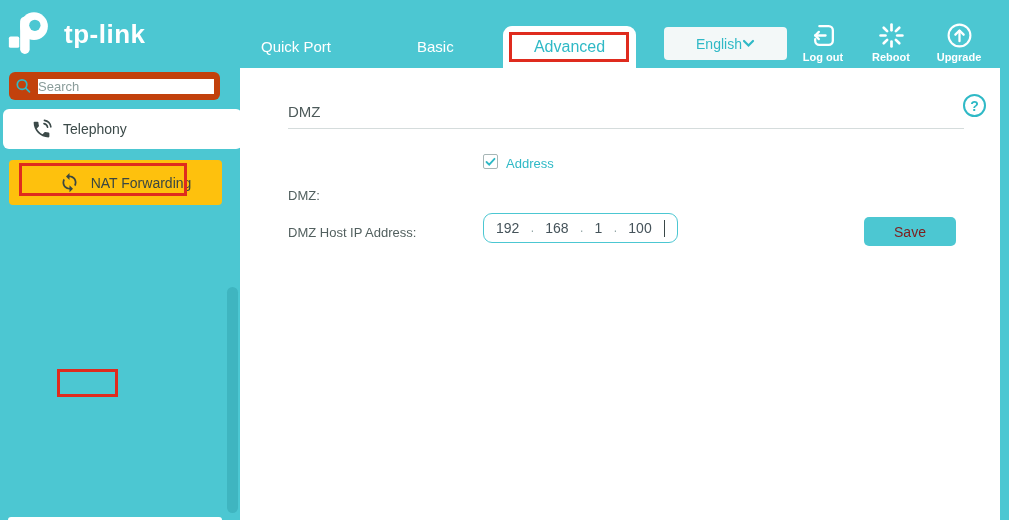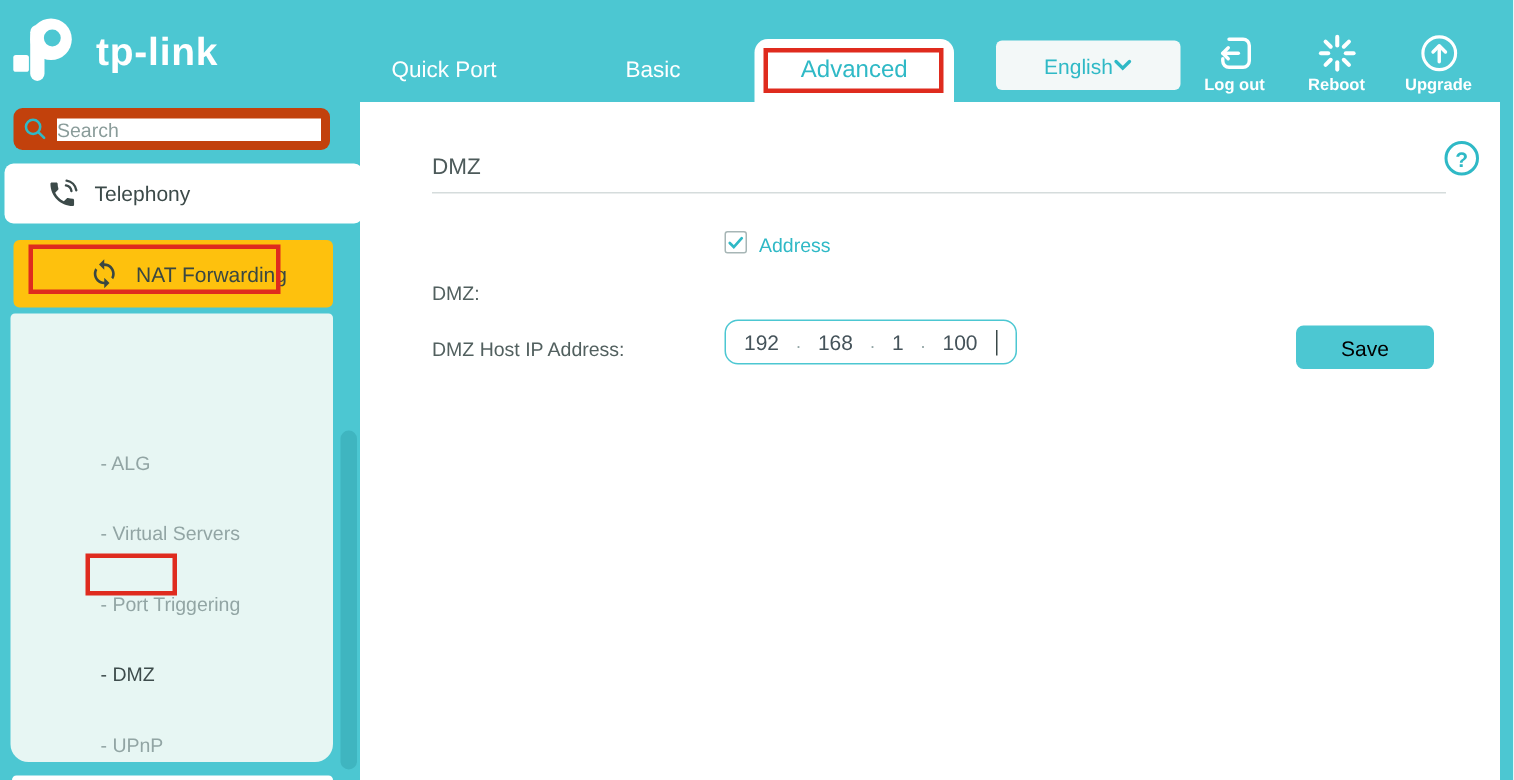--- a/index.html
+++ b/index.html
@@ -57,21 +57,21 @@
   .checkbox { position:absolute; left:243px; top:86px; width:15px; height:15px; background:#fff;
               border:1px solid #A7B6B6; border-radius:2px; display:flex; align-items:center;
               justify-content:center; cursor:pointer; }
   .enable-text { position:absolute; left:266px; top:88px; font-size:13px; color:#2FB9C6; }
   .ip-input { position:absolute; left:243px; top:117px; width:195px; height:30px; background:#fff;
               border:1.5px solid #4CC7D2; border-radius:9px; display:flex; align-items:center;
               justify-content:space-between; padding:0 12px; font-size:14px; color:#45535A; cursor:text;margin-top:28px; }
   .ip-dot { color:#93A6A6; font-size:12px; }
   .caret { width:1px; height:17px; background:#3A4848; margin-left:1px; }
   .save-btn { position:absolute; left:624px; top:149px; width:92px; height:29px; background:#4CC7D2;
-              border:none; border-radius:5px; color:#000000; font-size:14px;
+              border:none; border-radius:5px; color:#7f1d1d; font-size:14px;
               font-family:"Liberation Sans", sans-serif; cursor:pointer; }
 
   
   .anno { position:absolute; border:3px solid #DF2B1E; pointer-events:none; }
   .anno-advanced { left:509px; top:32px; width:120px; height:30px; }
   .anno-nat { left:19px; top:163px; width:168px; height:33px; }
   .anno-dmz { left:57px; top:369px; width:61px; height:28px; }
 </style>
 </head>
 <body>
@@ -157,28 +157,20 @@
 
     <div class="side-item item-nat">
       <span class="side-icon" style="margin-left:19px;">
         <svg width="21" height="21" viewBox="0 0 24 24">
           <path fill="#3A4742" d="M12 4V1L8 5l4 4V6c3.31 0 6 2.69 6 6 0 1.01-.25 1.97-.7 2.8l1.46 1.46C19.54 15.03 20 13.57 20 12c0-4.42-3.58-8-8-8zm0 14c-3.31 0-6-2.69-6-6 0-1.01.25-1.97.7-2.8L5.24 7.74C4.46 8.97 4 10.43 4 12c0 4.42 3.58 8 8 8v3l4-4-4-4v3z"></path>
         </svg>
       </span>
       <span>NAT Forwarding</span>
     </div>
 
-    <div class="submenu">
-      <div class="sub-item" style="top:92px;">- ALG</div>
-      <div class="sub-item" style="top:139px;">- Virtual Servers</div>
-      <div class="sub-item" style="top:186px;">- Port Triggering</div>
-      <div class="sub-item selected" style="top:233px;">- DMZ</div>
-      <div class="sub-item" style="top:280px;">- UPnP</div>
-
-    </div>
 
     <div class="scroll-thumb"></div>
     <div class="bottom-sliver"></div>
   </div>
 
   <div class="content">
     <div class="page-title">DMZ</div>
     <div class="divider"></div>
     <div class="help">?</div>
 

